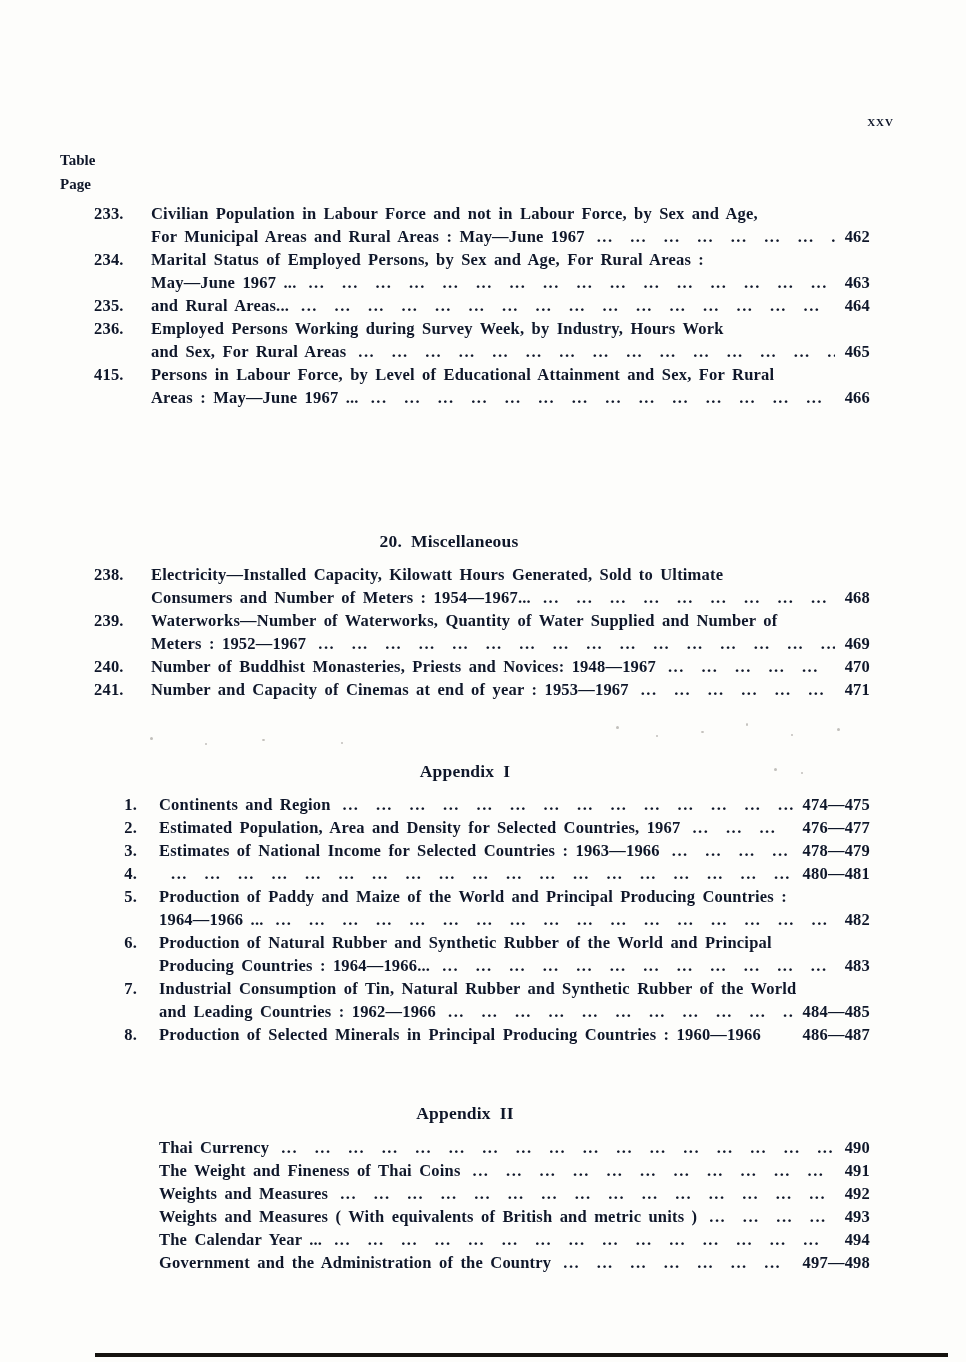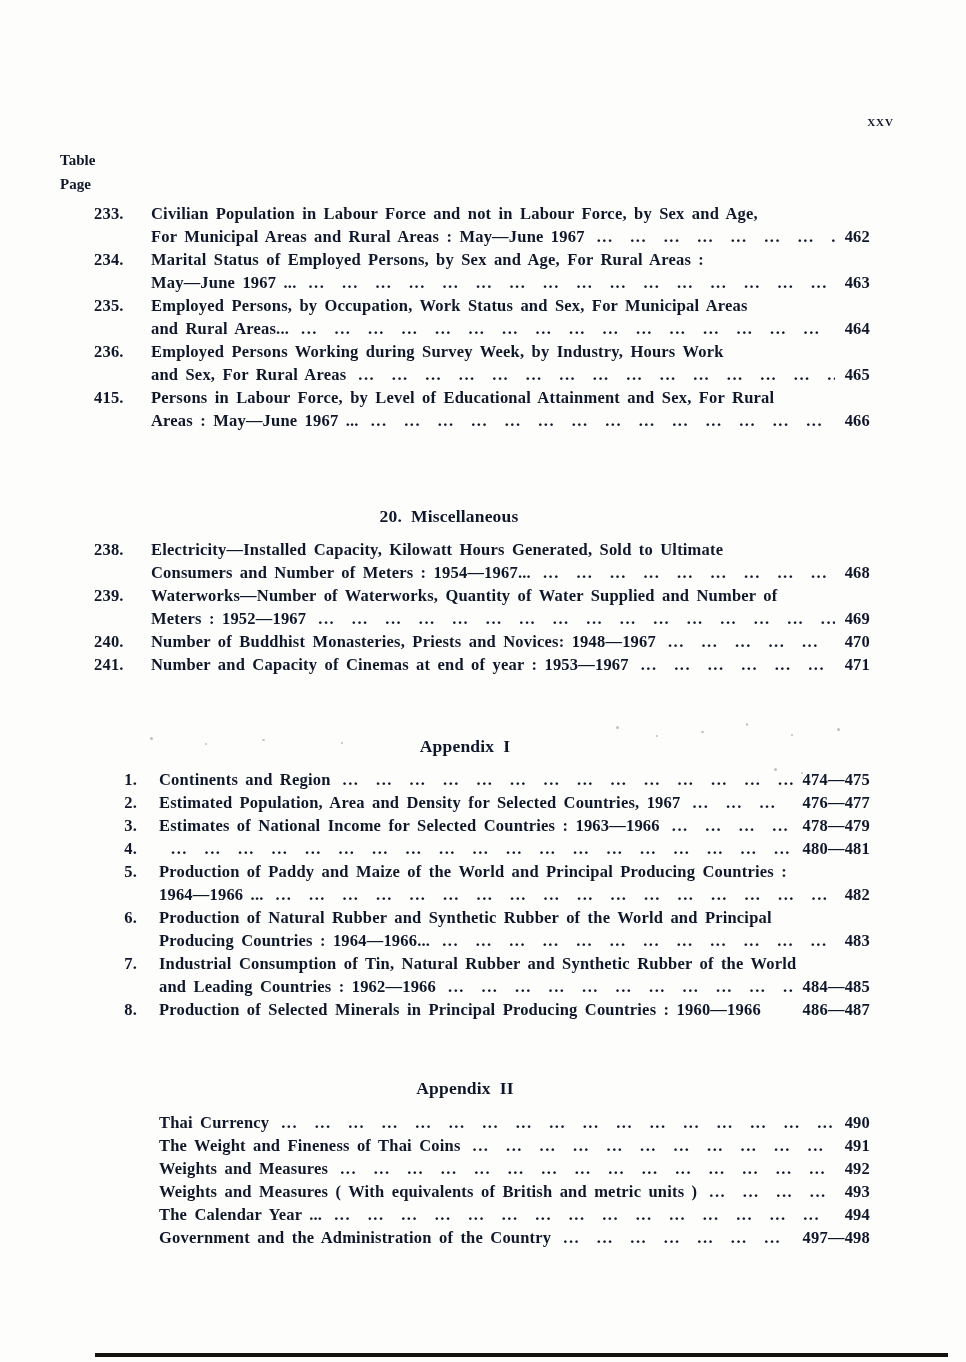--- a/index.html
+++ b/index.html
@@ -37,21 +37,21 @@
     flex-direction: column;
   }
   .toc-sections { margin-top: 6px; }
   .sec-heading {
     text-align: center;
     font-size: 17.5px;
     line-height: 24px;
     letter-spacing: 0.2px;
     word-spacing: 0.25em;
   }
-  .sec-misc .sec-heading   { margin-top: 72px; margin-bottom: 10px; transform: translateX(-16px); }
+  .sec-misc .sec-heading   { margin-top: 120px; margin-bottom: 10px; transform: translateX(-16px); }
   .sec-app1 .sec-heading   { margin-top: 58px; margin-bottom: 10px; }
   .sec-app2 .sec-heading   { margin-top: 55px; margin-bottom: 11px; }
 
   .entry {
     position: relative;
     padding-left: 57px;        
     font-size: 16.5px;
     line-height: 23px;
     letter-spacing: 0.2px;
     word-spacing: 0.18em;
@@ -131,23 +131,20 @@
               <span class="ltext">Marital Status of Employed Persons, by Sex and Age, For Rural Areas :</span>
             </div>
             <div class="line">
               <span class="ltext">May—June 1967 ...</span>
               <span class="leader">... ... ... ... ... ... ... ... ... ... ... ... ... ... ... ... ... ... ... ... ... ... ... ... ... ... ... ... ... ... ... ... ... ... ... ... ... ... ... ...</span>
               <span class="pg">463</span>
             </div>
           </div>
           <div class="entry">
             <span class="num">235.</span>
-            <div class="line">
-              <span class="ltext">Employed Persons, by Occupation, Work Status and Sex, For Municipal Areas</span>
-            </div>
             <div class="line">
               <span class="ltext">and Rural Areas...</span>
               <span class="leader">... ... ... ... ... ... ... ... ... ... ... ... ... ... ... ... ... ... ... ... ... ... ... ... ... ... ... ... ... ... ... ... ... ... ... ... ... ... ... ...</span>
               <span class="pg">464</span>
             </div>
           </div>
           <div class="entry">
             <span class="num">236.</span>
             <div class="line">
               <span class="ltext">Employed Persons Working during Survey Week, by Industry, Hours Work</span>

